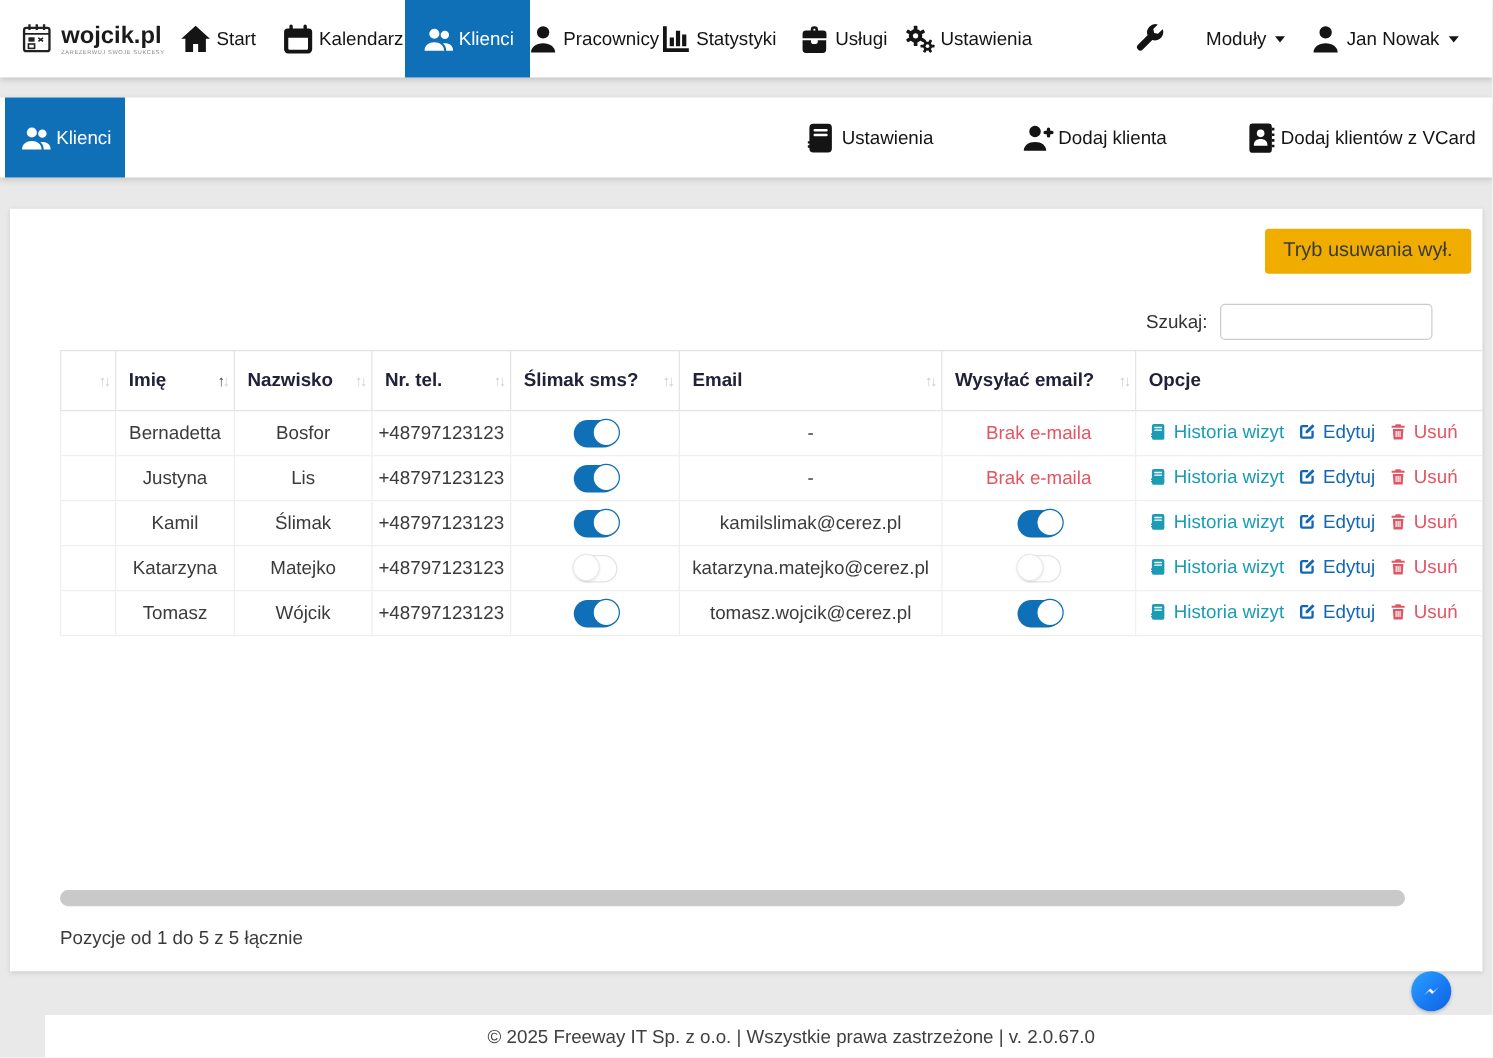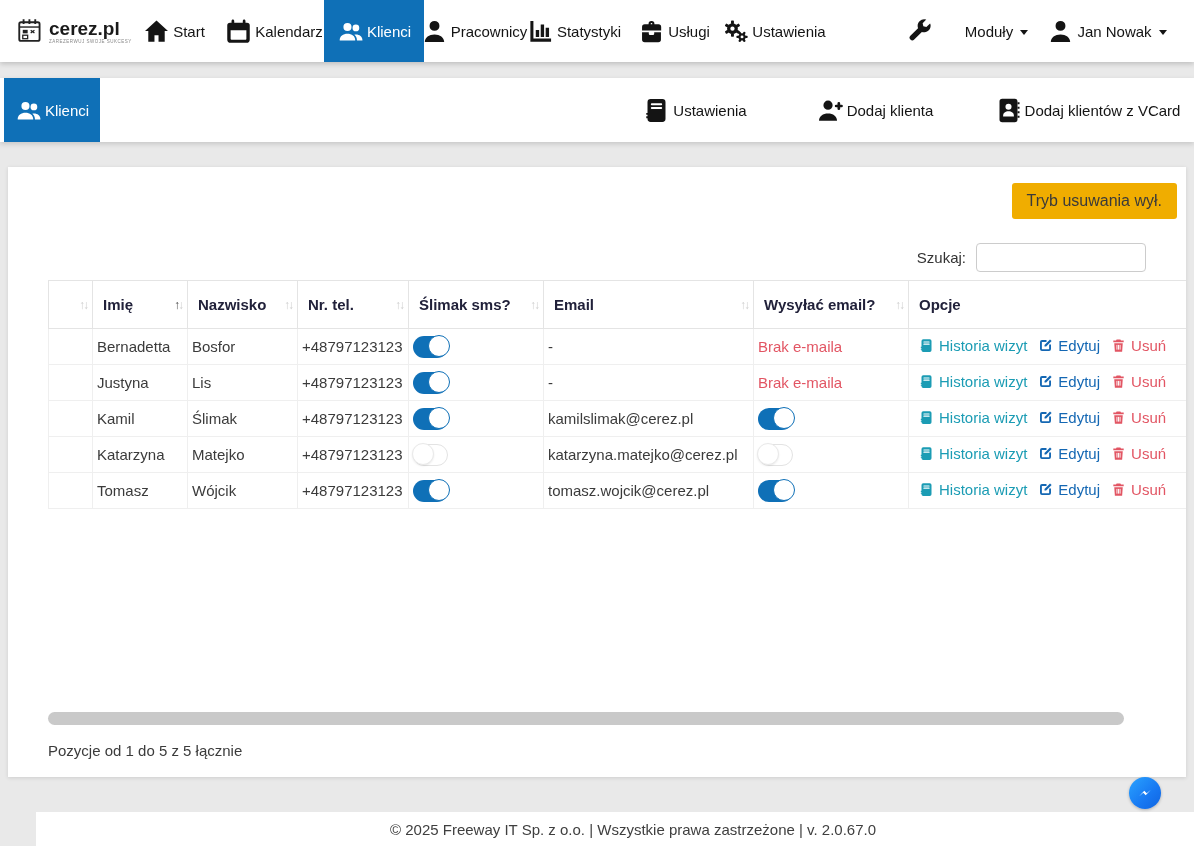--- a/index.html
+++ b/index.html
@@ -45,21 +45,21 @@
                       padding:0 8px; font-size:15px; font-family:inherit; outline:none; }
   
   .table-clip { position:absolute; top:113px; left:40px; right:0; height:231px; overflow:hidden; }
   table { border-collapse:collapse; table-layout:fixed; width:1150px; }
   th { height:48px; border:1px solid #e4e4e4; font-size:15px; font-weight:bold; color:#21213a;
        text-align:left; padding:0 24px 0 10px; position:relative; white-space:nowrap; cursor:pointer; }
   .sort { position:absolute; right:5px; top:50%; transform:translateY(-50%);
           font-size:12px; letter-spacing:-2px; color:#cfcfcf; font-weight:normal; }
   .sort .on { color:#4a4a4a; }
   td { height:36px; border:1px solid #efefef; font-size:15px; color:#3b3b3b;
-       text-align:left; padding:0 4px; white-space:nowrap; }
+       text-align:center; padding:0 4px; white-space:nowrap; }
   td.actions { text-align:left; padding-left:10px; }
   .no-email { color:#e25563; }
   .action { display:inline-flex; align-items:center; gap:5px; margin-right:11px;
             font-size:15px; cursor:pointer; text-decoration:none; }
   .action .ico svg { width:15px; height:15px; display:block; }
   .action.history { color:#1b9cb4; }
   .action.edit { color:#1467b3; }
   .action.del { color:#e25563; }
   
   .switch { display:inline-block; width:35px; height:22px; border-radius:12px;
@@ -93,21 +93,21 @@
       <svg viewBox="0 0 24 24" fill="none" stroke="currentColor">
         <rect x="2.8" y="4.5" width="17.4" height="16" rx="1.5" stroke-width="1.6"></rect>
         <path d="M6.5 2v4M11.5 2v4M16.5 2v4" stroke-width="1.6"></path>
         <path d="M3 8.6h17" stroke-width="1.2"></path>
         <rect x="5.8" y="11" width="4.2" height="3" fill="currentColor" stroke="none"></rect>
         <rect x="5.8" y="15.6" width="4.2" height="3" stroke-width="1.1"></rect>
         <path d="M12.6 11.4l3.2 2.4M15.8 11.4l-3.2 2.4" stroke-width="1.1"></path>
       </svg>
     </span>
     <div class="brand-text">
-      <span class="brand-name">cerez.pl</span>
+      <span class="brand-name">wojcik.pl</span>
       <span class="brand-tagline">ZAREZERWUJ SWOJE SUKCESY</span>
     </div>
   </div>
   <nav class="topnav-items" id="topnav-items" style="display:flex;flex:1">
       <div class="nav-item">
         <span class="ico">
           <svg viewBox="0 0 24 24">
             <path fill="currentColor" d="M12 2.3 1.8 11.5h2.9V21h5.5v-5.7h3.6V21h5.5v-9.5h2.9z"></path>
           </svg>
         </span>

